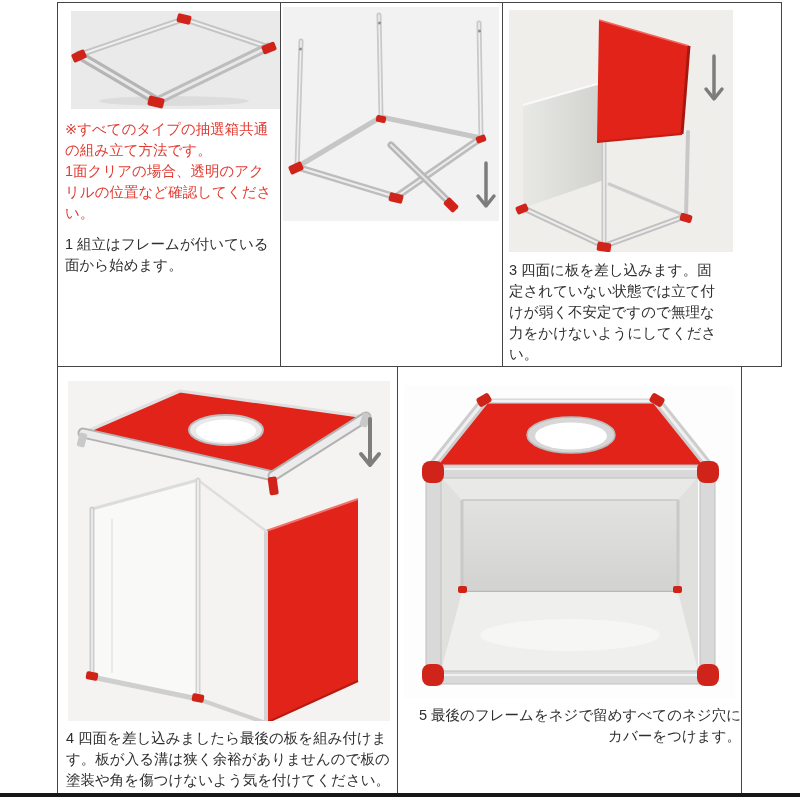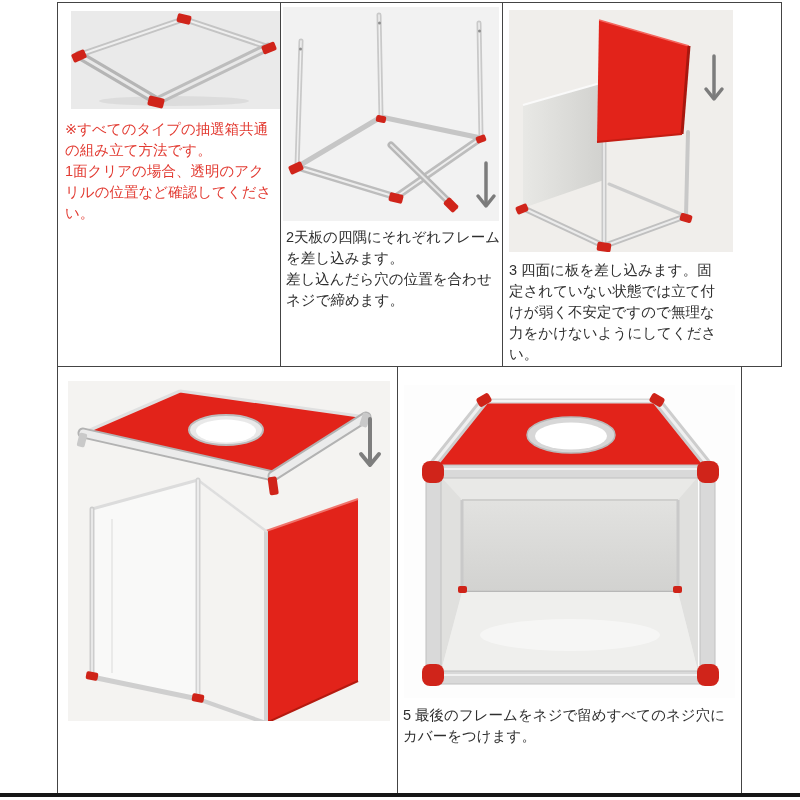--- a/index.html
+++ b/index.html
@@ -10,21 +10,21 @@
   }
   .sheet{position:absolute;left:57px;top:2px;width:685px;height:792px;}
   .cell{
     position:absolute;background:#ffffff;border:1px solid #444444;
     box-sizing:border-box;overflow:hidden;
   }
   .c1{left:0;top:0;width:224px;height:383px;}
   .c2{left:223px;top:0;width:223px;height:365px;}
   .c3{left:445px;top:0;width:280px;height:365px;}
   .c4{left:0;top:364px;width:341px;height:428px;}
-  .c5{left:340px;top:364px;width:345px;height:428px;}
+  .c5{left:340px;top:364px;width:345px;height:428px;text-align:right;}
   .txt{
     white-space:pre;font-size:14.5px;line-height:21px;
     letter-spacing:0;color:#2e2e2e;
   }
   .note{color:#e23a31;}
   .photo{display:block;}
   .c1 .photo{margin:8px 0 0 13px;}
   .c1 .txt{margin-left:7px;}
   .c1 .note{margin-top:10px;}
   .c1 .step{margin-top:10px;}
@@ -67,20 +67,22 @@
         <rect x="-7" y="-4.5" width="14" height="9" rx="2" transform="translate(198,37) rotate(-22)"></rect>
         <rect x="-7" y="-4.5" width="14" height="9" rx="2" transform="translate(8,45) rotate(-24)"></rect>
         <rect x="-8" y="-5" width="16" height="10" rx="2" transform="translate(85,91) rotate(14)"></rect>
       </g>
     </svg>
     <div class="txt note">※すべてのタイプの抽選箱共通
 の組み立て方法です。
 1面クリアの場合、透明のアク
 リルの位置など確認してくださ
 い。</div>
+    <div class="txt step">1 組立はフレームが付いている
+面から始めます。</div>
   </section>
 
   <section class="cell c2">
     <svg class="photo" width="216" height="214" viewBox="0 0 216 214">
       <rect x="0" y="0" width="216" height="214" fill="#f2f2f2"></rect>
       <g stroke-linecap="round">
         <line x1="98" y1="110" x2="198" y2="131" stroke="#c6c6c6" stroke-width="5"></line>
         <line x1="14" y1="160" x2="98" y2="110" stroke="#c6c6c6" stroke-width="5"></line>
         <line x1="14" y1="160" x2="113" y2="190" stroke="#bdbdbd" stroke-width="7"></line>
         <line x1="14" y1="160" x2="113" y2="190" stroke="#eeeeee" stroke-width="2"></line>
@@ -105,24 +107,20 @@
         <rect x="-7" y="-4.5" width="14" height="9" rx="2" transform="translate(113,191) rotate(14)"></rect>
         <rect x="-5" y="-3.5" width="10" height="7" rx="2" transform="translate(98,112) rotate(12)"></rect>
         <rect x="-5" y="-3.5" width="10" height="7" rx="2" transform="translate(198,132) rotate(-20)"></rect>
         <rect x="-7" y="-4.5" width="14" height="9" rx="2" transform="translate(168,198) rotate(45)"></rect>
       </g>
       <g stroke="#7c7c7c" stroke-width="3.5" fill="none" stroke-linecap="round" stroke-linejoin="round">
         <line x1="203" y1="156" x2="203" y2="197"></line>
         <polyline points="195,189 203,199 211,189"></polyline>
       </g>
     </svg>
-    <div class="txt step">2天板の四隅にそれぞれフレーム
-を差し込みます。
-差し込んだら穴の位置を合わせ
-ネジで締めます。</div>
   </section>
 
   <section class="cell c3">
     <svg class="photo" width="224" height="242" viewBox="0 0 224 242">
       <rect x="0" y="0" width="224" height="242" fill="#f0eeeb"></rect>
       <defs>
         <linearGradient id="wp" x1="0" y1="0" x2="1" y2="0">
           <stop offset="0" stop-color="#e8e8e5"></stop>
             <stop offset="1" stop-color="#d1d1ce"></stop>
         </linearGradient>
@@ -197,20 +195,23 @@
         <line x1="205" y1="95" x2="298" y2="36" stroke="#ebebeb" stroke-width="7"></line>
       </g>
       <rect x="200" y="96" width="9" height="18" rx="2" fill="#d0241a" transform="rotate(-8 204 100)"></rect>
       <rect x="10" y="52" width="8" height="14" rx="2" fill="#c9c9c9" transform="rotate(14 14 59)"></rect>
       <rect x="293" y="32" width="8" height="14" rx="2" fill="#c9c9c9" transform="rotate(18 297 39)"></rect>
       <g stroke="#7e7e7e" stroke-width="4" fill="none" stroke-linecap="round" stroke-linejoin="round">
         <line x1="302" y1="38" x2="302" y2="82"></line>
         <polyline points="293,73 302,84 311,73"></polyline>
       </g>
     </svg>
+    <div class="txt step">4 四面を差し込みましたら最後の板を組み付けま
+す。板が入る溝は狭く余裕がありませんので板の
+塗装や角を傷つけないよう気を付けてください。</div>
   </section>
 
   <section class="cell c5">
     <svg class="photo" width="331" height="313" viewBox="0 0 331 313">
       <rect x="0" y="0" width="331" height="313" fill="#fdfdfd"></rect>
       <defs>
         <linearGradient id="bw" x1="0" y1="0" x2="0" y2="1">
           <stop offset="0" stop-color="#e2e2e0"></stop>
             <stop offset="1" stop-color="#d2d2d0"></stop>
         </linearGradient>

